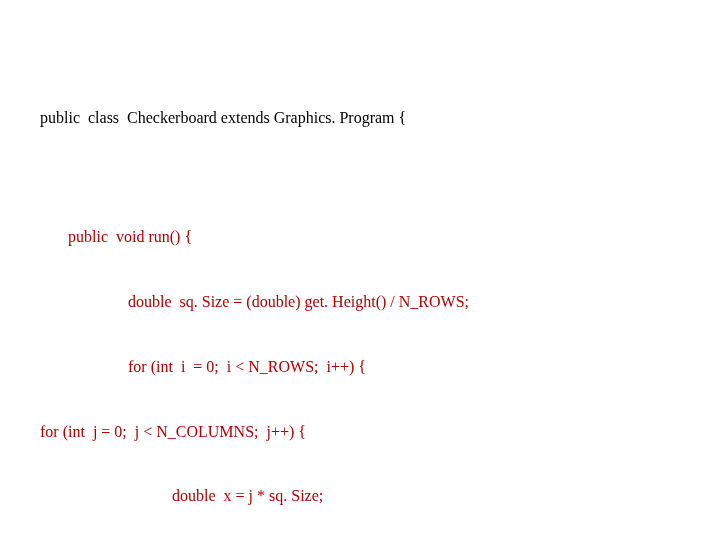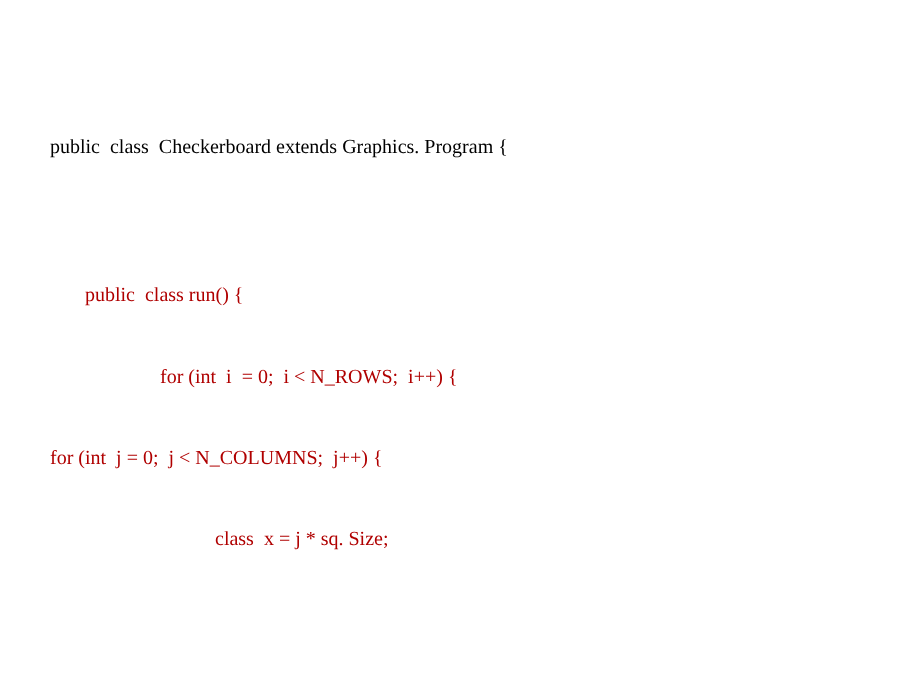--- a/index.html
+++ b/index.html
@@ -33,24 +33,25 @@
   .line { display: block; }
   .blank { height: 11px; }
 </style>
 </head>
 <body>
 
 <div class="slide">
   <div class="code">
     <span class="line i0">public  class  Checkerboard extends Graphics. Program {</span>
     <div class="blank"></div>
-    <span class="line i1 red">public  class run() {</span>
+    <span class="line i1 red">public  void run() {</span>
+    <span class="line i2 red">double  sq. Size = (double) get. Height() / N_ROWS;</span>
     <span class="line i2 red">for (int  i  = 0;  i &lt; N_ROWS;  i++) {</span>
     <span class="line i3 red">for (int  j = 0;  j &lt; N_COLUMNS;  j++) {</span>
-    <span class="line i4 red">class  x = j * sq. Size;</span>
+    <span class="line i4 red">double  x = j * sq. Size;</span>
     
     
     
     
     
     
     
     
     
     

